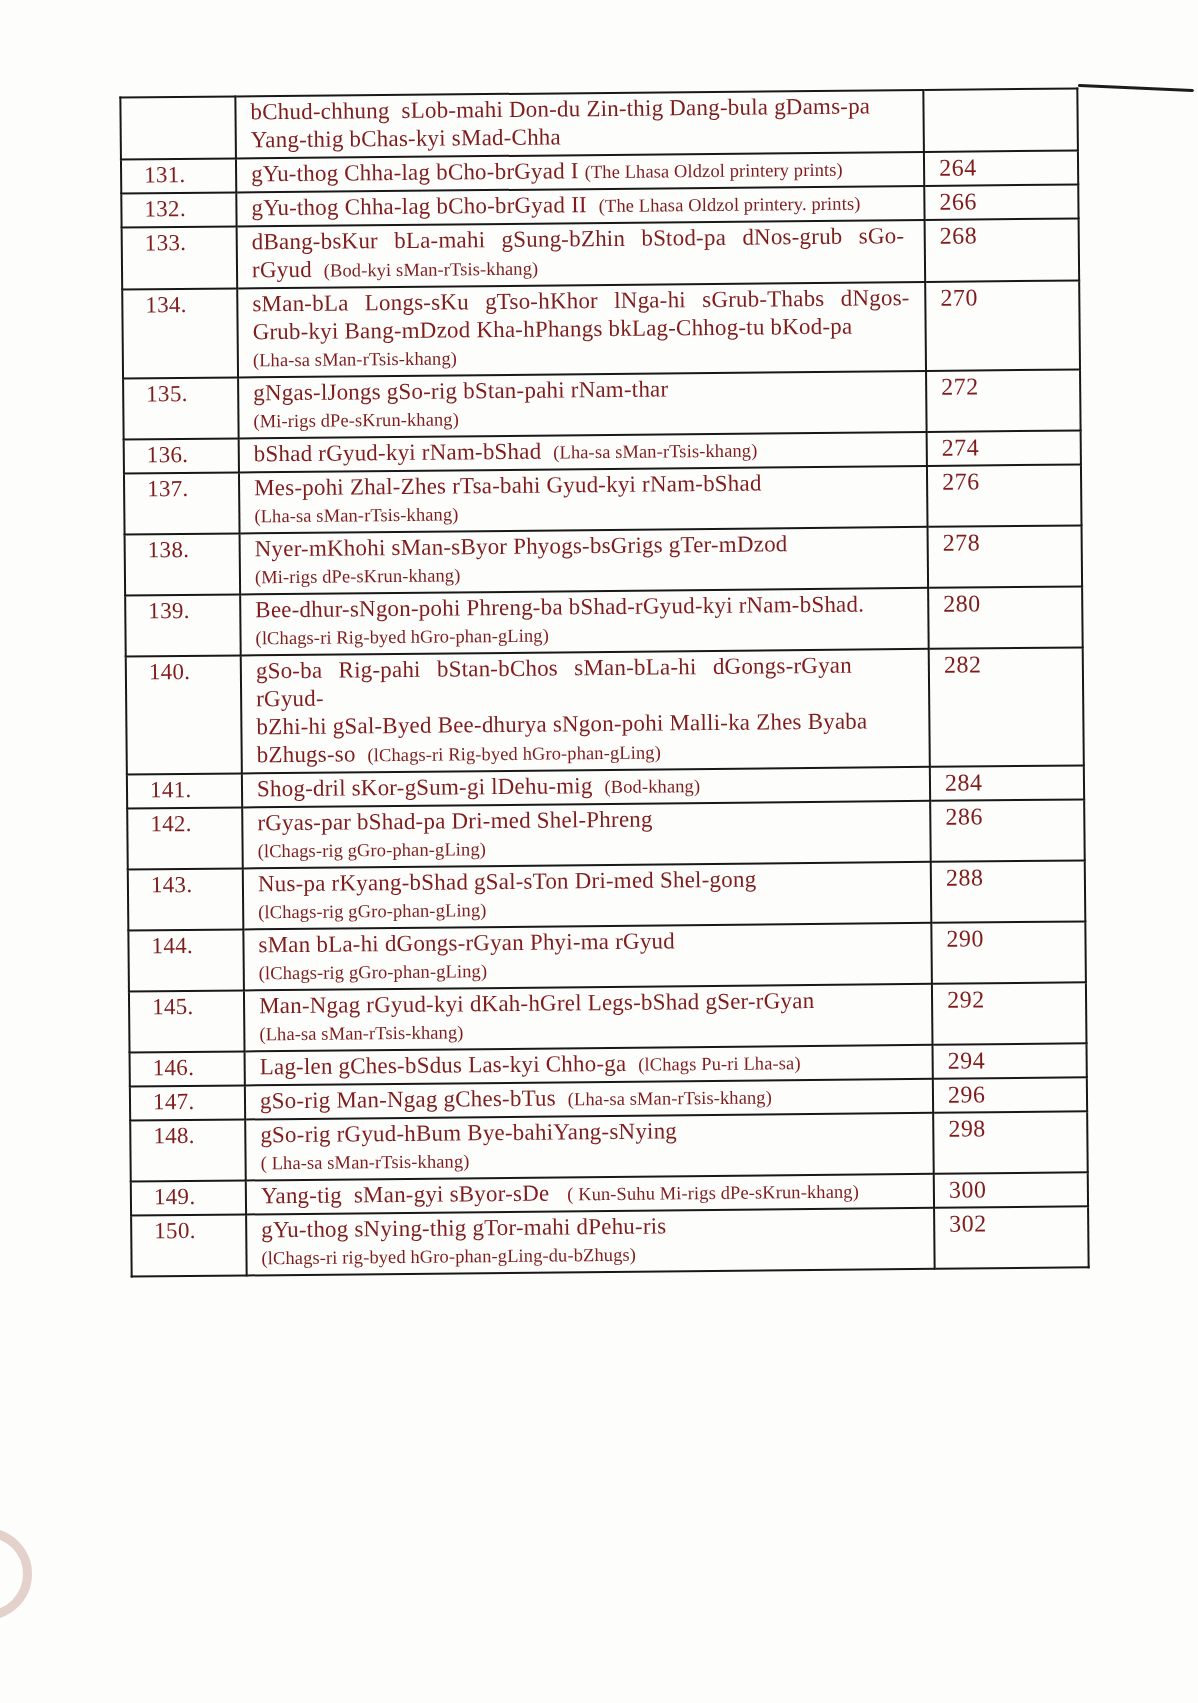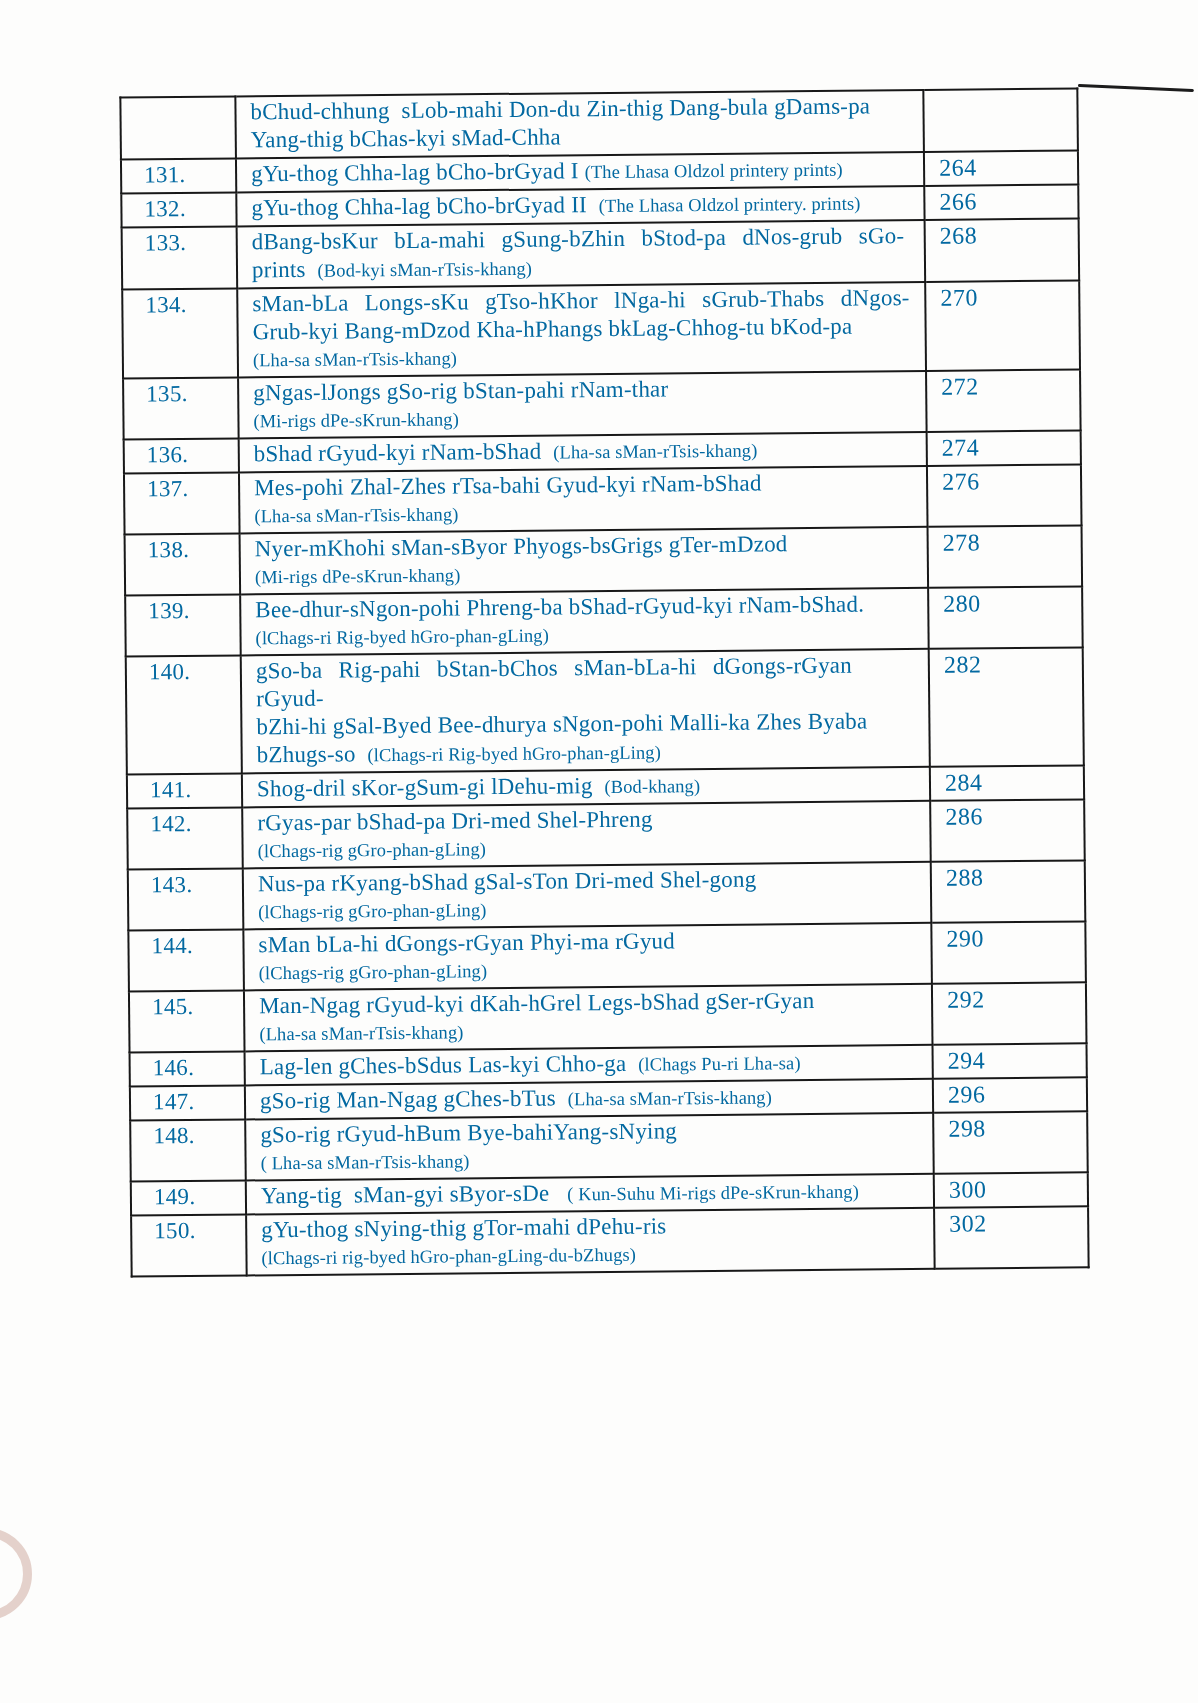--- a/index.html
+++ b/index.html
@@ -7,21 +7,21 @@
     padding: 0;
     background: #e8e8e8;
   }
   .page {
     position: relative;
     width: 1198px;
     height: 1703px;
     background: #fdfdfc;
     overflow: hidden;
     font-family: "Liberation Serif", "DejaVu Serif", serif;
-    color: #0369a1;
+    color: #7f1d1d;
   }
   
   .table-wrap {
     position: absolute;
     left: 125px;
     top: 92px;
     width: 957px;
     transform: rotate(-0.55deg);
     transform-origin: 50% 50%;
   }
@@ -126,21 +126,21 @@
             <td class="c-num">132.</td>
             <td class="c-title">
               <div class="line"><span class="main-text">gYu-thog Chha-lag bCho-brGyad II  </span><span class="small-text">(The Lhasa Oldzol printery. prints)</span></div>
             </td>
             <td class="c-page">266</td>
           </tr>
           <tr>
             <td class="c-num">133.</td>
             <td class="c-title">
               <div class="line"><span class="main-text spread">dBang-bsKur bLa-mahi gSung-bZhin bStod-pa dNos-grub sGo-</span></div>
-              <div class="line"><span class="main-text">prints  </span><span class="small-text">(Bod-kyi sMan-rTsis-khang)</span></div>
+              <div class="line"><span class="main-text">rGyud  </span><span class="small-text">(Bod-kyi sMan-rTsis-khang)</span></div>
             </td>
             <td class="c-page">268</td>
           </tr>
           <tr>
             <td class="c-num">134.</td>
             <td class="c-title">
               <div class="line"><span class="main-text spread">sMan-bLa Longs-sKu gTso-hKhor lNga-hi sGrub-Thabs dNgos-</span></div>
               <div class="line"><span class="main-text">Grub-kyi Bang-mDzod Kha-hPhangs bkLag-Chhog-tu bKod-pa</span></div>
               <div class="line"><span class="small-text">(Lha-sa sMan-rTsis-khang)</span></div>
             </td>

